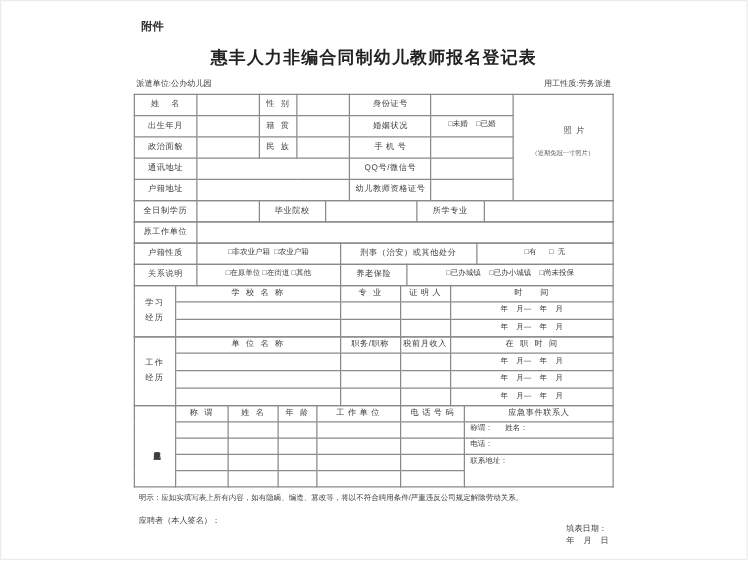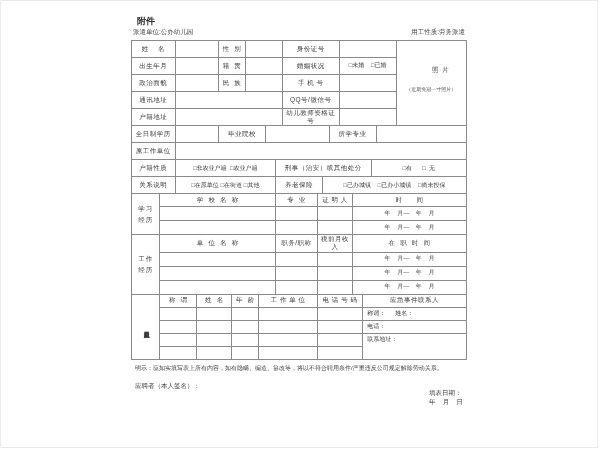--- a/index.html
+++ b/index.html
@@ -2,21 +2,21 @@
 <html><head>
 <meta charset="utf-8">
 <style>
   html,body{margin:0;padding:0;}
   body{
     width:600px;height:450px;background:#ffffff;
     font-family:"Liberation Sans","DejaVu Sans",sans-serif;
     color:#3a3a3a;position:relative;overflow:hidden;
   }
   .canvas{width:598px;height:448px;border:1px solid #ececec;box-sizing:border-box;}
-  .sheet{width:336px;margin:0 auto;padding-top:14px;}
+  .sheet{width:384px;margin:0 auto;padding-top:14px;}
   .attachment{font-size:9px;font-weight:bold;color:#2e2e2e;margin-left:6px;}
   .title{font-size:13.5px;font-weight:bold;text-align:center;letter-spacing:1px;margin:9px 0 8px 0;color:#222;}
   .metaline{display:flex;justify-content:space-between;font-size:6.5px;color:#444;margin:0 2px 3px 2px;}
   table{width:100%;border-collapse:collapse;table-layout:fixed;}
   table + table{margin-top:-1px;}
   td{
     border:1px solid #8a8a8a;font-size:6.5px;color:#3d3d3d;
     text-align:center;vertical-align:middle;padding:0 2px;
     white-space:pre-wrap;overflow:hidden;line-height:1.25;
   }
@@ -34,20 +34,21 @@
   .note{font-size:6px;color:#444;margin-top:4px;text-align:left;padding-left:4px;white-space:pre-wrap;}
   .sigrow{display:flex;justify-content:space-between;font-size:6.5px;color:#3d3d3d;margin-top:9px;padding:0 4px;white-space:pre-wrap;}
 </style>
 </head>
 <body>
 
 <div class="canvas">
   <div class="sheet">
 
     <div class="attachment">附件</div>
+    <div class="title">惠丰人力非编合同制幼儿教师报名登记表</div>
     <div class="metaline">
       <span>派遣单位:公办幼儿园</span>
       <span>用工性质:劳务派遣</span>
     </div>
 
     <table class="h17">
       <colgroup>
           <col style="width:13%">
           <col style="width:13%">
           <col style="width:8%">

